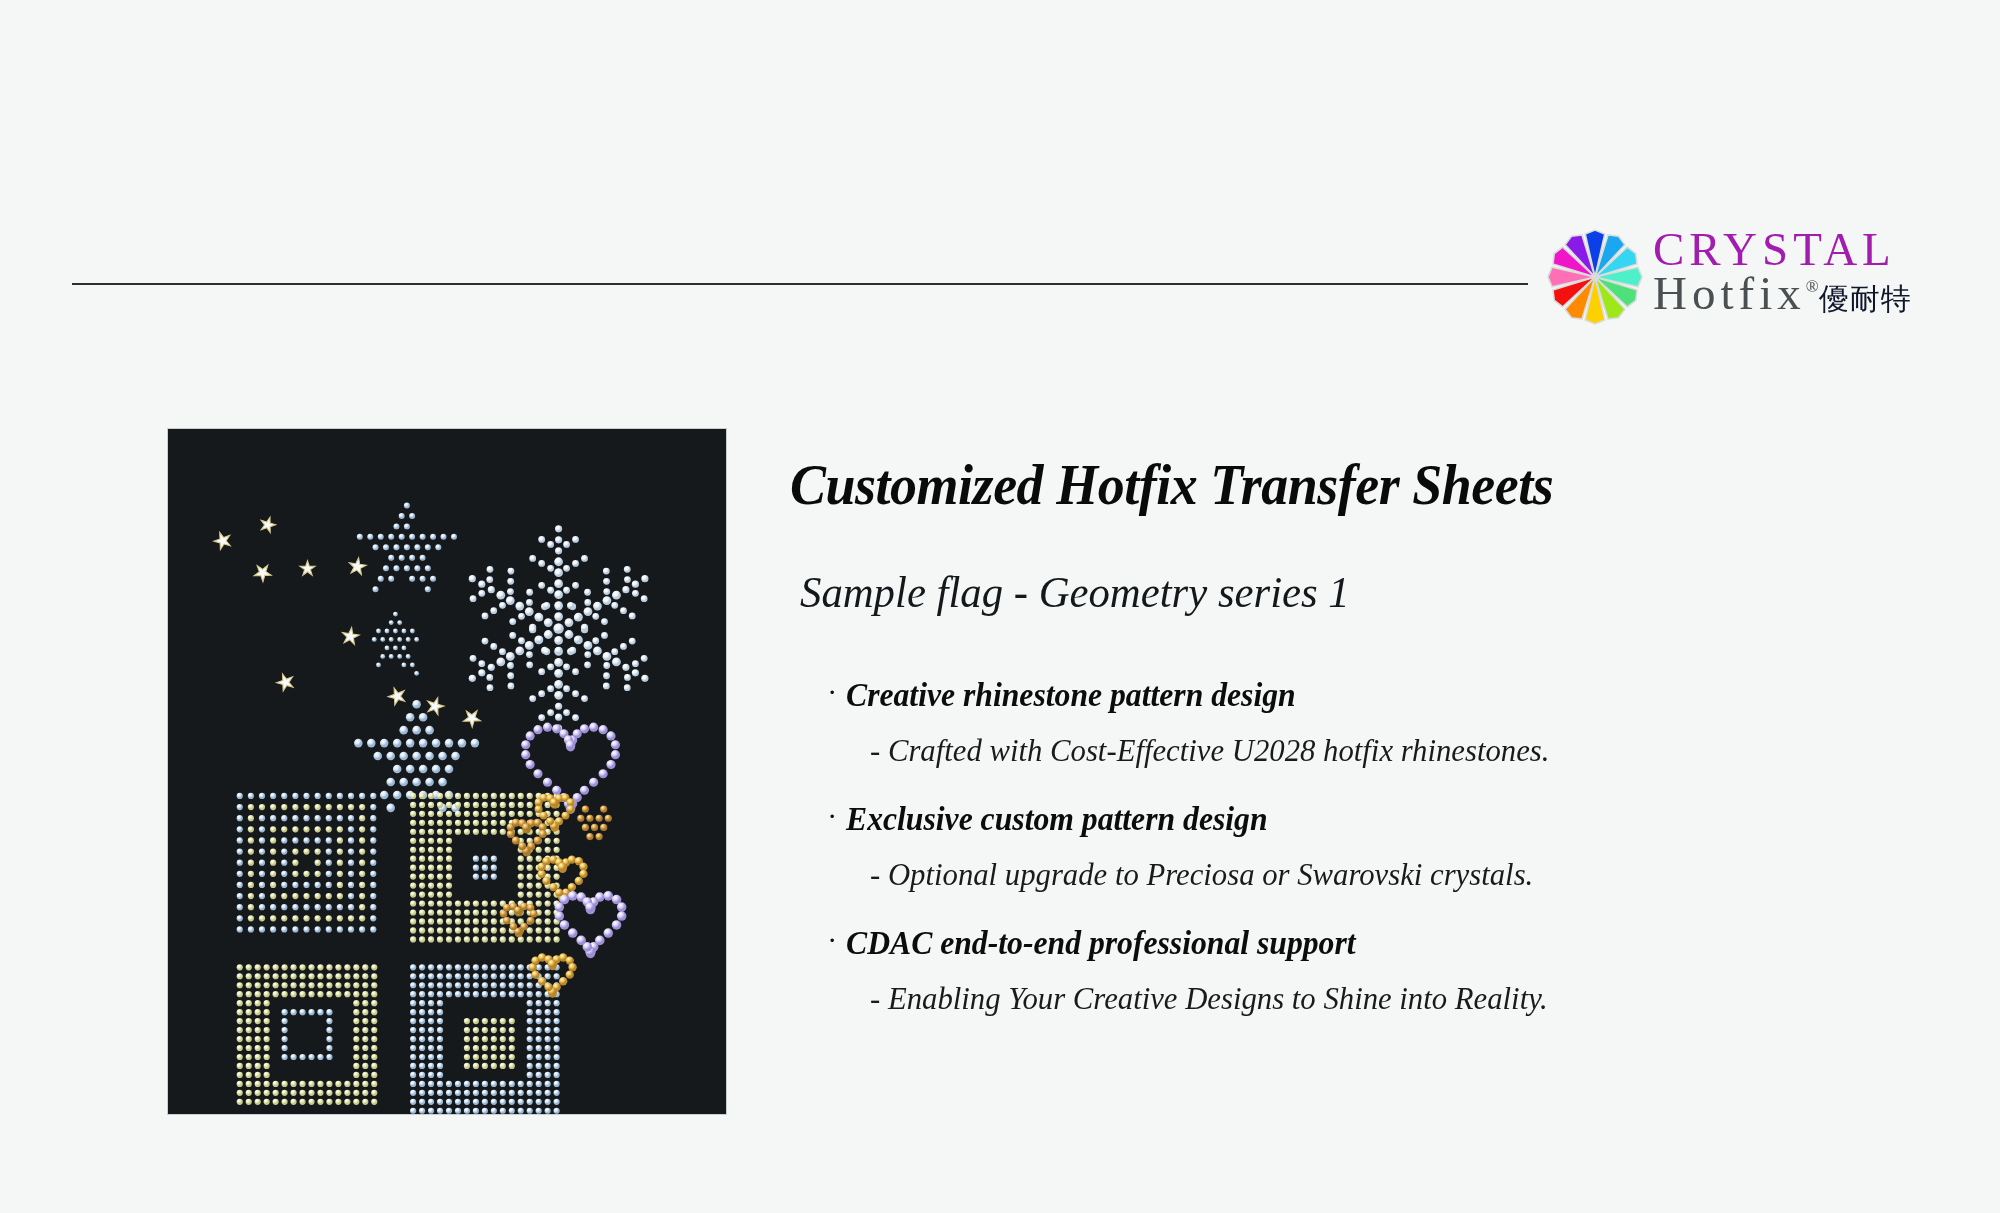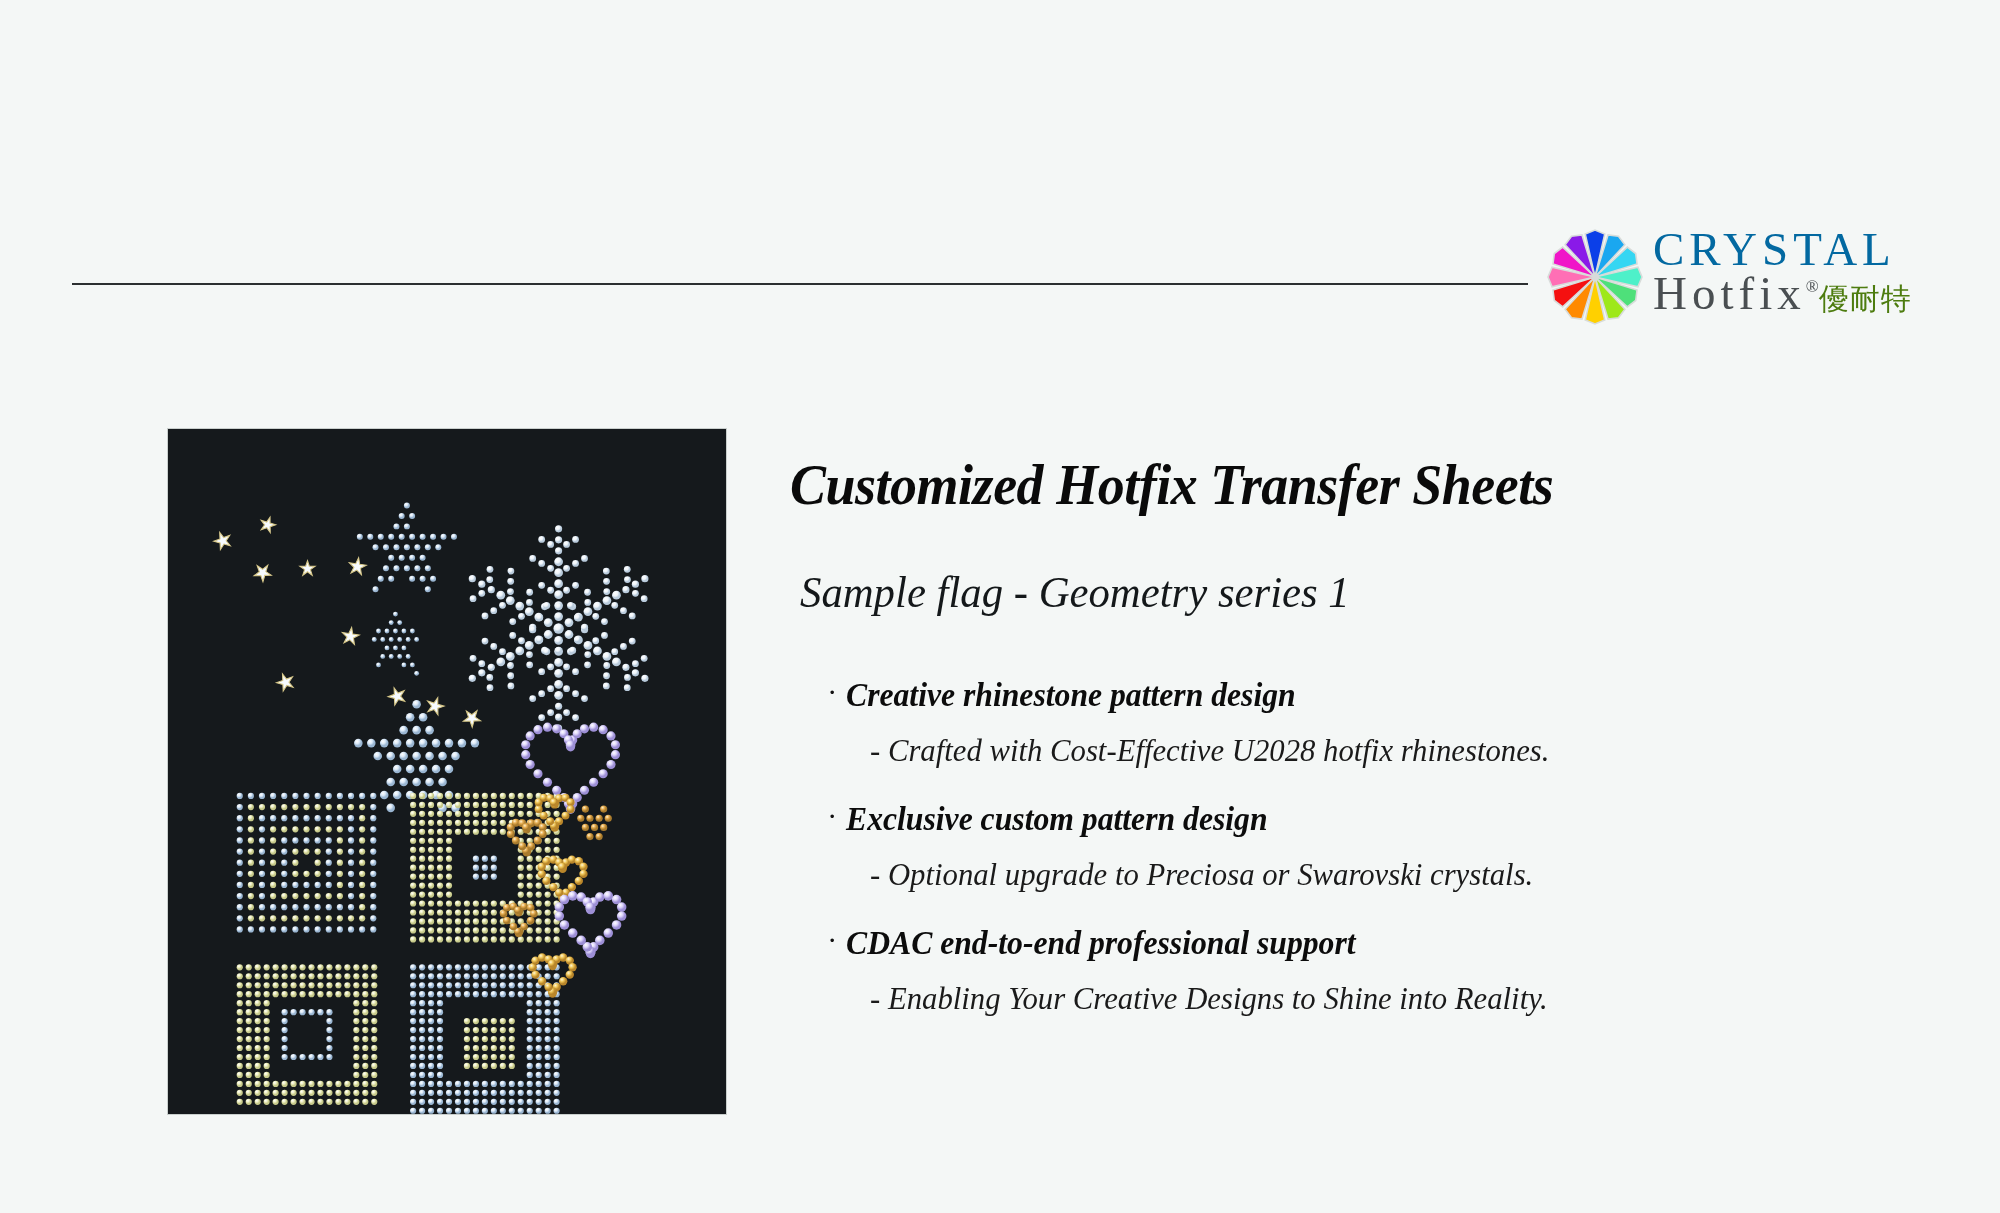--- a/index.html
+++ b/index.html
@@ -22,31 +22,31 @@
     width:440px; height:110px;
   }
   #logo-mark{
     position:absolute; left:0; top:5px; width:100px; height:100px;
   }
   #logo-wordmark{
     position:absolute; left:108px; top:0px; width:332px; height:110px;
   }
   .logo-line1{
     position:absolute; left:0; top:4px;
-    font-size:47px; letter-spacing:5px; color:#0369a1;
+    font-size:47px; letter-spacing:5px; color:#a21caf;
     line-height:1; white-space:nowrap;
   }
   .logo-line2{
     position:absolute; left:0; top:48px;
     font-size:47px; letter-spacing:5px; color:#4a4f52;
     line-height:1; white-space:nowrap;
   }
   .logo-reg{ font-size:17px; vertical-align:super; letter-spacing:0; }
   .logo-cn{
-    font-size:30px; letter-spacing:1px; color:#4d7c0f;
+    font-size:30px; letter-spacing:1px; color:#0f172a;
     font-family:"DejaVu Sans", sans-serif;
   }
 
   
   #sample-panel{
     position:absolute; left:167px; top:428px;
     width:560px; height:687px;
     background:#15191c;
     border:1px solid #c9cfcd;
     overflow:hidden;

